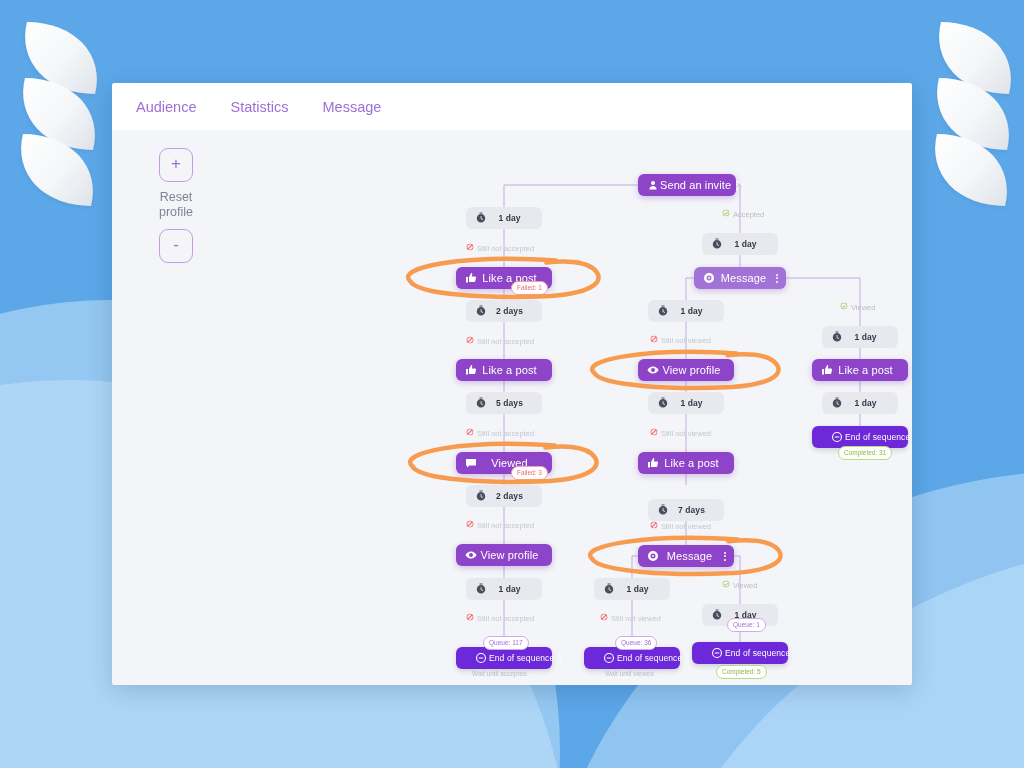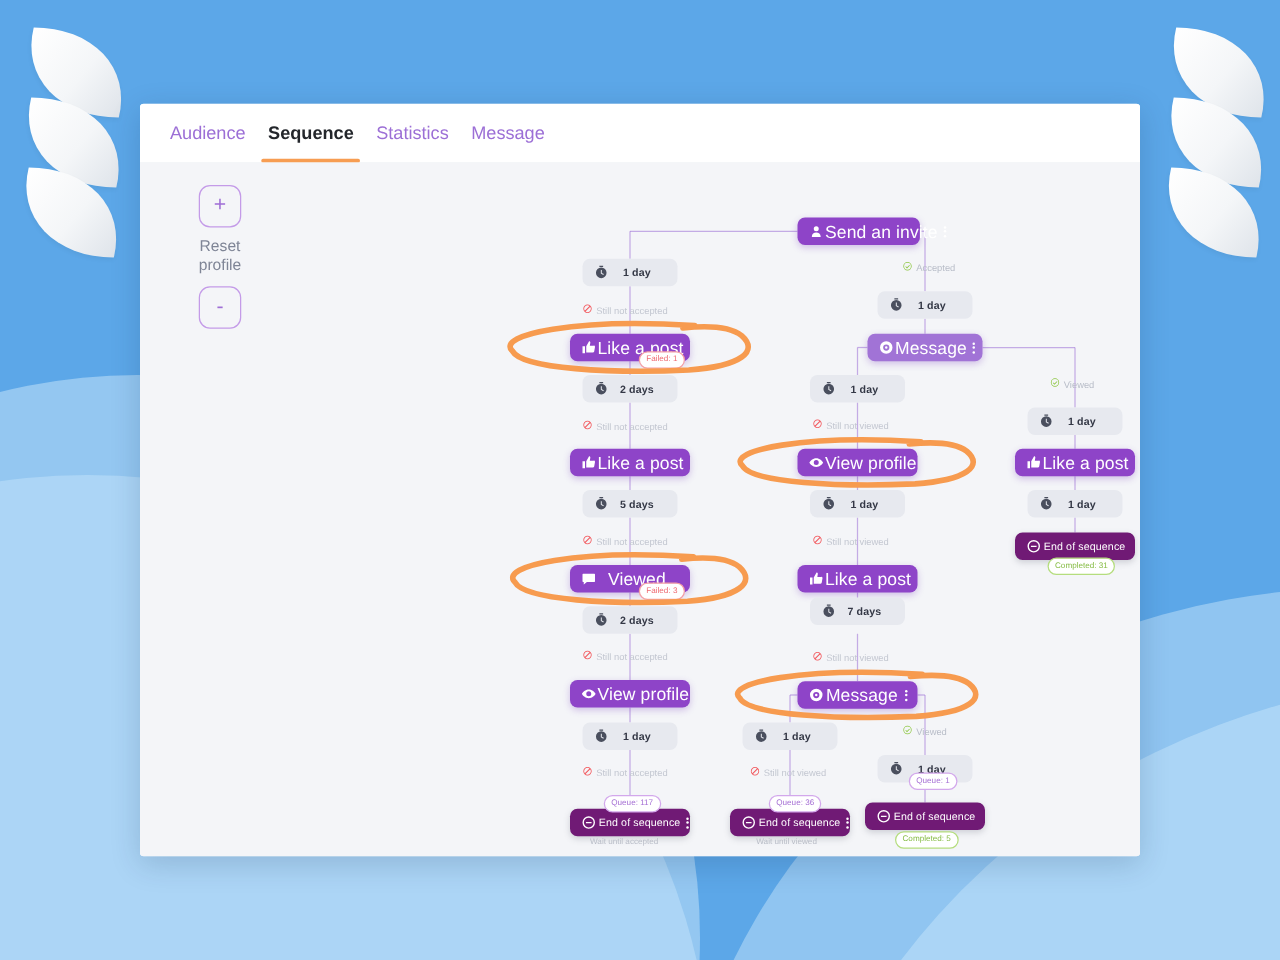--- a/index.html
+++ b/index.html
@@ -37,21 +37,21 @@
     box-shadow:0 2px 4px rgba(0,0,0,.05);
   }
   
   #window{
     position:absolute;left:112px;top:83px;width:800px;height:602px;
     background:#ffffff;border-radius:3px;overflow:hidden;
     box-shadow:0 6px 24px rgba(10,40,80,.18);
   }
   #tabbar{
     height:47px;background:#fff;display:flex;align-items:flex-start;
-    padding-left:22px;gap:14px;border-bottom:1px solid #eceef2;
+    padding-left:22px;gap:30px;border-bottom:1px solid #eceef2;
   }
   .tab{
     font-size:14.5px;color:#9C6FD6;cursor:pointer;position:relative;
     height:47px;display:flex;align-items:center;padding:0 2px;
   }
   .tab.active{color:#23262b;font-weight:bold;}
   .tab.active::after{
     content:"";position:absolute;left:-3px;right:-3px;bottom:0;height:3px;
     background:#F79D52;border-radius:2px;
   }
@@ -74,38 +74,38 @@
   #edges{position:absolute;left:0;top:0;width:800px;height:555px;}
   .node{
     position:absolute;height:22px;border-radius:6px;display:flex;align-items:center;
     box-sizing:border-box;cursor:pointer;white-space:nowrap;
   }
   .node .ic{
     width:15px;height:15px;margin-left:7px;display:flex;align-items:center;
     justify-content:center;flex:0 0 auto;
   }
   .node .lbl{
-    flex:1;text-align:center;font-size:14px;letter-spacing:.1px;
+    flex:1;text-align:center;font-size:11px;letter-spacing:.1px;
   }
   .node .dots{
     width:11px;margin-right:4px;display:flex;flex-direction:column;
     gap:1.5px;align-items:center;flex:0 0 auto;cursor:pointer;
   }
   .node .dots i{width:2px;height:2px;border-radius:50%;background:#fff;display:block;}
   
   .node.action{background:#8E44C8;color:#fff;box-shadow:0 2px 6px rgba(120,60,190,.30);}
   .node.action.light{background:#A173D6;}
   
   .node.delay{
     background:#E7E9EF;color:#3E4351;box-shadow:none;
   }
   .node.delay .lbl{font-weight:bold;font-size:8.5px;color:#343846;}
   
   .node.endseq{
-    background:#701a75;color:#fff;box-shadow:0 2px 5px rgba(90,95,110,.25);
+    background:#6d28d9;color:#fff;box-shadow:0 2px 5px rgba(90,95,110,.25);padding-left:10px;
   }
   .node.endseq .lbl{text-align:left;margin-left:1px;font-size:8.5px;}
   
   .cond{
     position:absolute;font-size:7.5px;display:flex;align-items:center;gap:3px;
     white-space:nowrap;
   }
   .cond.ok{color:#B8BDC8;}
   .cond.ok .ci{color:#8CC63F;}
   .cond.no{color:#C3C7D1;}
@@ -143,21 +143,20 @@
     <div class="blade" style="left:0;top:0;"></div>
     <div class="blade" style="left:-2px;top:56px;"></div>
     <div class="blade" style="left:-4px;top:112px;"></div>
   </div>
 </div>
 
 <div id="window">
 
   <div id="tabbar">
     <div class="tab">Audience</div>
-    <div class="tab active">Sequence</div>
     <div class="tab">Statistics</div>
     <div class="tab">Message</div>
   </div>
 
   <div id="canvas">
 
     <div id="controls">
       <div class="zbtn">+</div>
       <div id="reset-position">Reset profile</div>
       <div class="zbtn">-</div>
@@ -357,21 +356,21 @@
         </div>
         <div class="node action" style="left: 526px; top: 322px; width: 96px;">
           <span class="ic">
             <svg viewBox="0 0 24 24" width="12" height="12">
               <path d="M2 10h4v11H2V10zm6 0l4.5-8c1.3 0 2.2 1 2 2.2L13.7 9H20a2 2 0 012 2.2l-1.3 7A2.3 2.3 0 0118.4 20H8V10z" fill="#ffffff"></path>
             </svg>
           </span>
           <span class="lbl">Like a post</span>
           <span style="width: 11px; flex: 0 0 auto;"></span>
         </div>
-        <div class="node delay" style="left: 536px; top: 348px; width: 76px;">
+        <div class="node delay" style="left: 536px; top: 369px; width: 76px;">
           <span class="ic">
             <svg viewBox="0 0 24 24" width="12" height="12">
               <path d="M9 1h6v2H9V1zm3 3a8.5 8.5 0 100 17 8.5 8.5 0 000-17zm.9 4v4.6l3.2 1.9-.8 1.3-4-2.4V8h1.6z" fill="#4A4F5E"></path>
             </svg>
           </span>
           <span class="lbl">7 days</span>
           <span style="width: 11px; flex: 0 0 auto;"></span>
         </div>
         <div class="node action" style="left: 526px; top: 415px; width: 96px;">
           <span class="ic">

